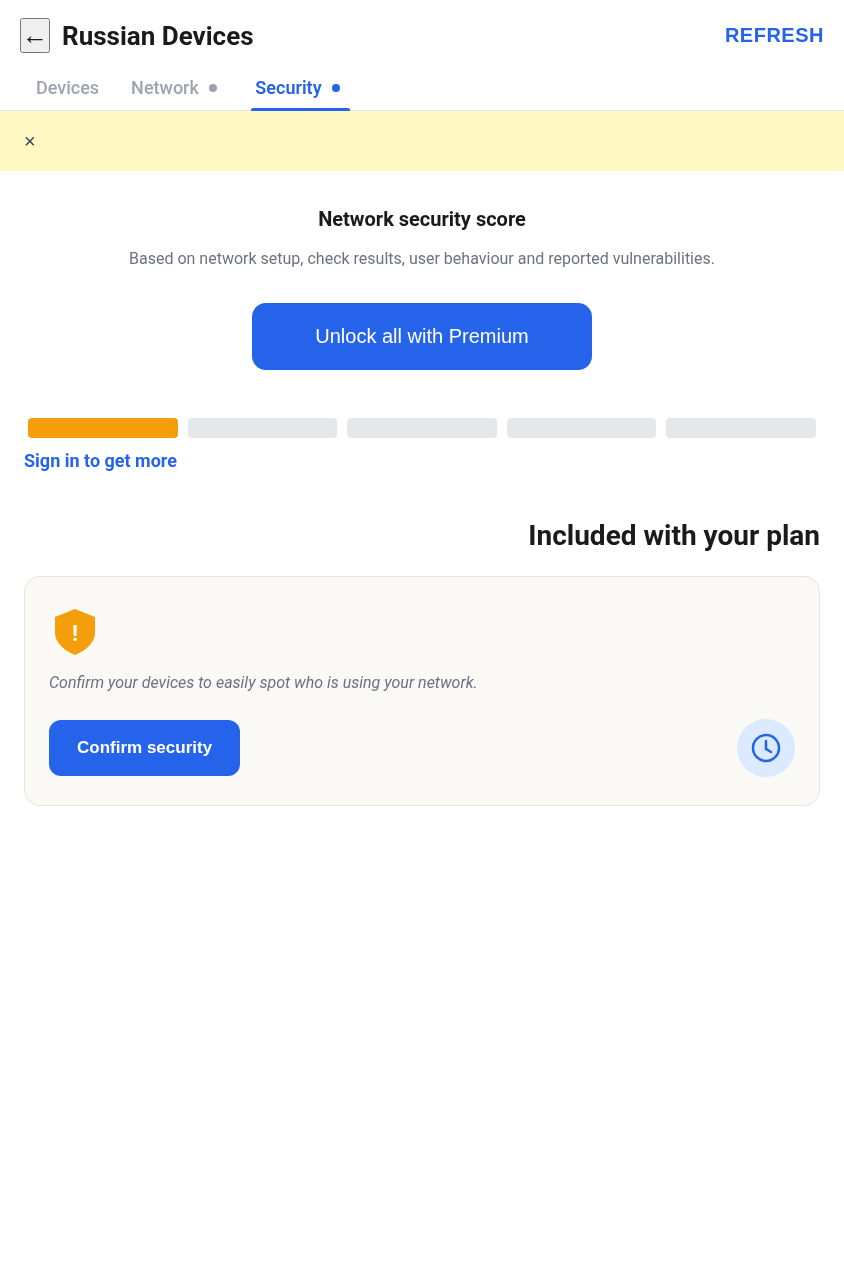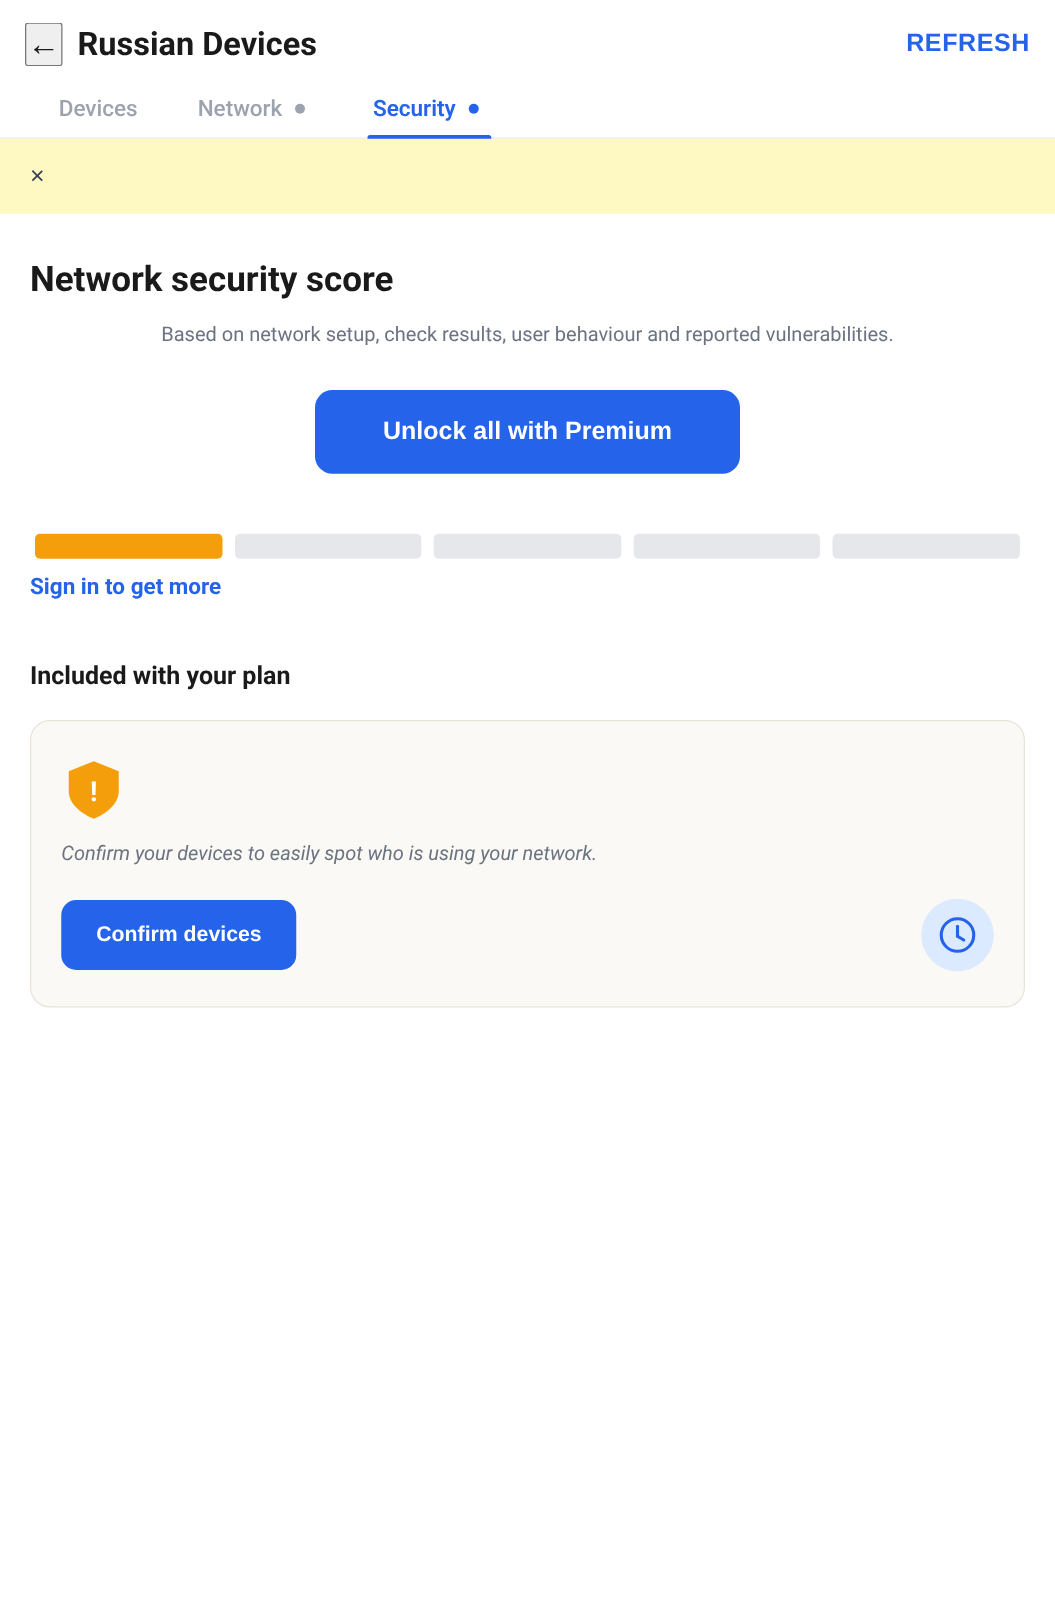--- a/index.html
+++ b/index.html
@@ -43,23 +43,23 @@
       background: none;
       border: none;
       cursor: pointer;
       letter-spacing: 0.5px;
     }
 
     
     .tabs {
       display: flex;
       align-items: center;
-      padding: 0 31px;
+      padding: 0 20px;
       border-bottom: 1px solid #e5e7eb;
-      gap: 16px;
+      gap: 0;
     }
     .tab {
       padding: 14px 16px 12px 16px;
       font-size: 18px;
       font-weight: 500;
       color: #9ca3af;
       cursor: pointer;
       position: relative;
       white-space: nowrap;
     }
@@ -113,22 +113,23 @@
       font-weight: 400;
       line-height: 1;
     }
 
     
     .main-content {
       padding: 36px 24px 24px 24px;
     }
 
     .section-title {
-      font-size: 28px;
-      font-weight: 700;
+      font-size: 20px;
+      font-weight: 700;
+      text-align: center;
       color: #1a1a1a;
       margin-bottom: 16px;
     }
     .section-desc {
       font-size: 16px;
       color: #6b7280;
       text-align: center;
       line-height: 1.5;
       margin-bottom: 32px;
       padding: 0 20px;
@@ -137,21 +138,21 @@
     .unlock-btn {
       display: block;
       width: 340px;
       margin: 0 auto 48px auto;
       background: #2563eb;
       color: #fff;
       border: none;
       border-radius: 14px;
       padding: 22px 32px;
       font-size: 20px;
-      font-weight: 700;
+      font-weight: 400;
       cursor: pointer;
       text-align: center;
     }
 
     
     .score-bar-container {
       display: flex;
       gap: 10px;
       margin-bottom: 12px;
       padding: 0 4px;
@@ -178,23 +179,23 @@
       display: block;
       font-size: 18px;
       font-weight: 700;
       color: #2563eb;
       cursor: pointer;
       margin-bottom: 48px;
       text-decoration: none;
     }
 
     .included-title {
-      font-size: 20px;
-      font-weight: 700;
-      text-align: left;
+      font-size: 28px;
+      font-weight: 700;
+      text-align: right;
       color: #1a1a1a;
       margin-bottom: 24px;
     }
 
     
     .card {
       background: #faf9f5;
       border: 1px solid #e8e4d8;
       border-radius: 16px;
       padding: 28px 24px;
@@ -307,21 +308,21 @@
     <div class="card-header">
       <div class="shield-icon-wrap">
         <svg viewBox="0 0 52 52" width="52" height="52" xmlns="http://www.w3.org/2000/svg">
           <path d="M26 4 L46 12 L46 28 C46 38 36 46 26 50 C16 46 6 38 6 28 L6 12 Z" fill="#f59e0b"></path>
           <text x="26" y="36" text-anchor="middle" font-size="22" font-weight="bold" fill="white">!</text>
         </svg>
       </div>
     </div>
     <p class="card-desc">Confirm your devices to easily spot who is using your network.</p>
     <div class="card-footer">
-      <button class="confirm-btn">Confirm devices</button>
+      <button class="confirm-btn">Confirm security</button>
       <button class="clock-btn">
         <svg class="clock-icon-svg" viewBox="0 0 32 32" xmlns="http://www.w3.org/2000/svg" fill="none">
           <circle cx="16" cy="16" r="13" stroke="#2563eb" stroke-width="2.5" fill="none"></circle>
           <line x1="16" y1="9" x2="16" y2="17" stroke="#2563eb" stroke-width="2.5" stroke-linecap="round"></line>
           <line x1="16" y1="17" x2="21" y2="20" stroke="#2563eb" stroke-width="2.5" stroke-linecap="round"></line>
         </svg>
       </button>
     </div>
   </div>
 

